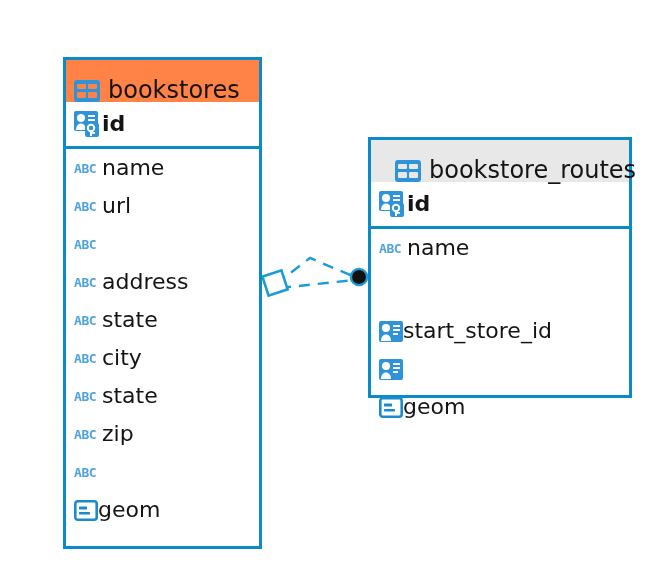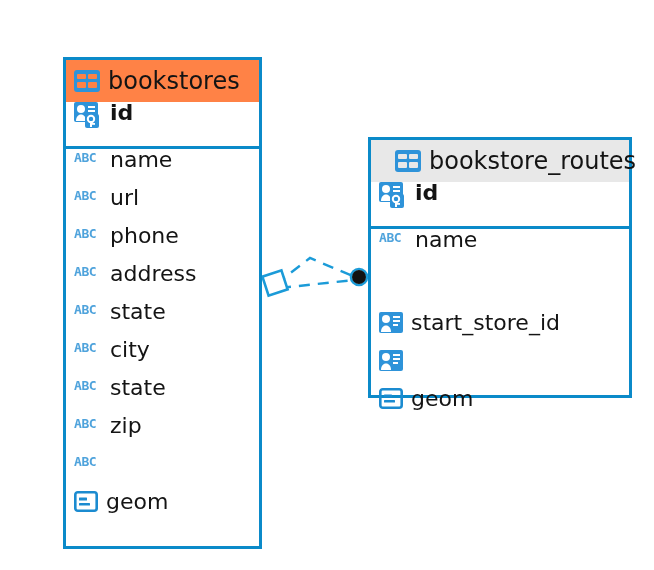--- a/index.html
+++ b/index.html
@@ -5,28 +5,28 @@
   html,body{margin:0;padding:0;}
   body{
     width:654px;height:570px;position:relative;background:#ffffff;
     font-family:"DejaVu Sans","Liberation Sans",sans-serif;overflow:hidden;
   }
   #canvas{position:absolute;inset:0;}
 
   .table-box{position:absolute;box-sizing:border-box;background:#ffffff;}
 
   .tbl-header{
-    display:flex;align-items:center;box-sizing:border-box;
+    display:flex;align-items:flex-end;box-sizing:border-box;
     padding:0 8px;gap:8px;
   }
   .tbl-title{font-size:24px;color:#141414;line-height:1;white-space:nowrap;}
 
   .field-row{
-    display:flex;align-items:flex-start;box-sizing:border-box;
-    padding:0 8px;gap:8px;
+    display:flex;align-items:center;box-sizing:border-box;
+    padding:7px 8px;gap:0;
   }
   .field-name{font-size:22px;color:#141414;line-height:1;white-space:nowrap;}
   .field-name.pk{font-weight:bold;}
 
   .pk-sep{box-sizing:border-box;width:100%;}
 
   .ico{flex:0 0 auto;display:block;}
 
   
   #connector{position:absolute;left:0;top:0;pointer-events:none;}
@@ -88,21 +88,20 @@
       <div class="field-row" style="height: 38px;">
         <svg width="28" height="16" viewBox="0 0 28 16" class="ico">
           <text x="0" y="13" font-family="&quot;DejaVu Sans Mono&quot;,&quot;Liberation Mono&quot;,monospace" font-size="13" font-weight="bold" letter-spacing="-0.4" fill="#4FA3DC">ABC</text>
         </svg>
         <span class="field-name">url</span>
       </div>
       <div class="field-row" style="height: 38px;">
         <svg width="28" height="16" viewBox="0 0 28 16" class="ico">
           <text x="0" y="13" font-family="&quot;DejaVu Sans Mono&quot;,&quot;Liberation Mono&quot;,monospace" font-size="13" font-weight="bold" letter-spacing="-0.4" fill="#4FA3DC">ABC</text>
         </svg>
-        <span class="field-name">phone</span>
       </div>
       <div class="field-row" style="height: 38px;">
         <svg width="28" height="16" viewBox="0 0 28 16" class="ico">
           <text x="0" y="13" font-family="&quot;DejaVu Sans Mono&quot;,&quot;Liberation Mono&quot;,monospace" font-size="13" font-weight="bold" letter-spacing="-0.4" fill="#4FA3DC">ABC</text>
         </svg>
         <span class="field-name">address</span>
       </div>
       <div class="field-row" style="height: 38px;">
         <svg width="28" height="16" viewBox="0 0 28 16" class="ico">
           <text x="0" y="13" font-family="&quot;DejaVu Sans Mono&quot;,&quot;Liberation Mono&quot;,monospace" font-size="13" font-weight="bold" letter-spacing="-0.4" fill="#4FA3DC">ABC</text>

